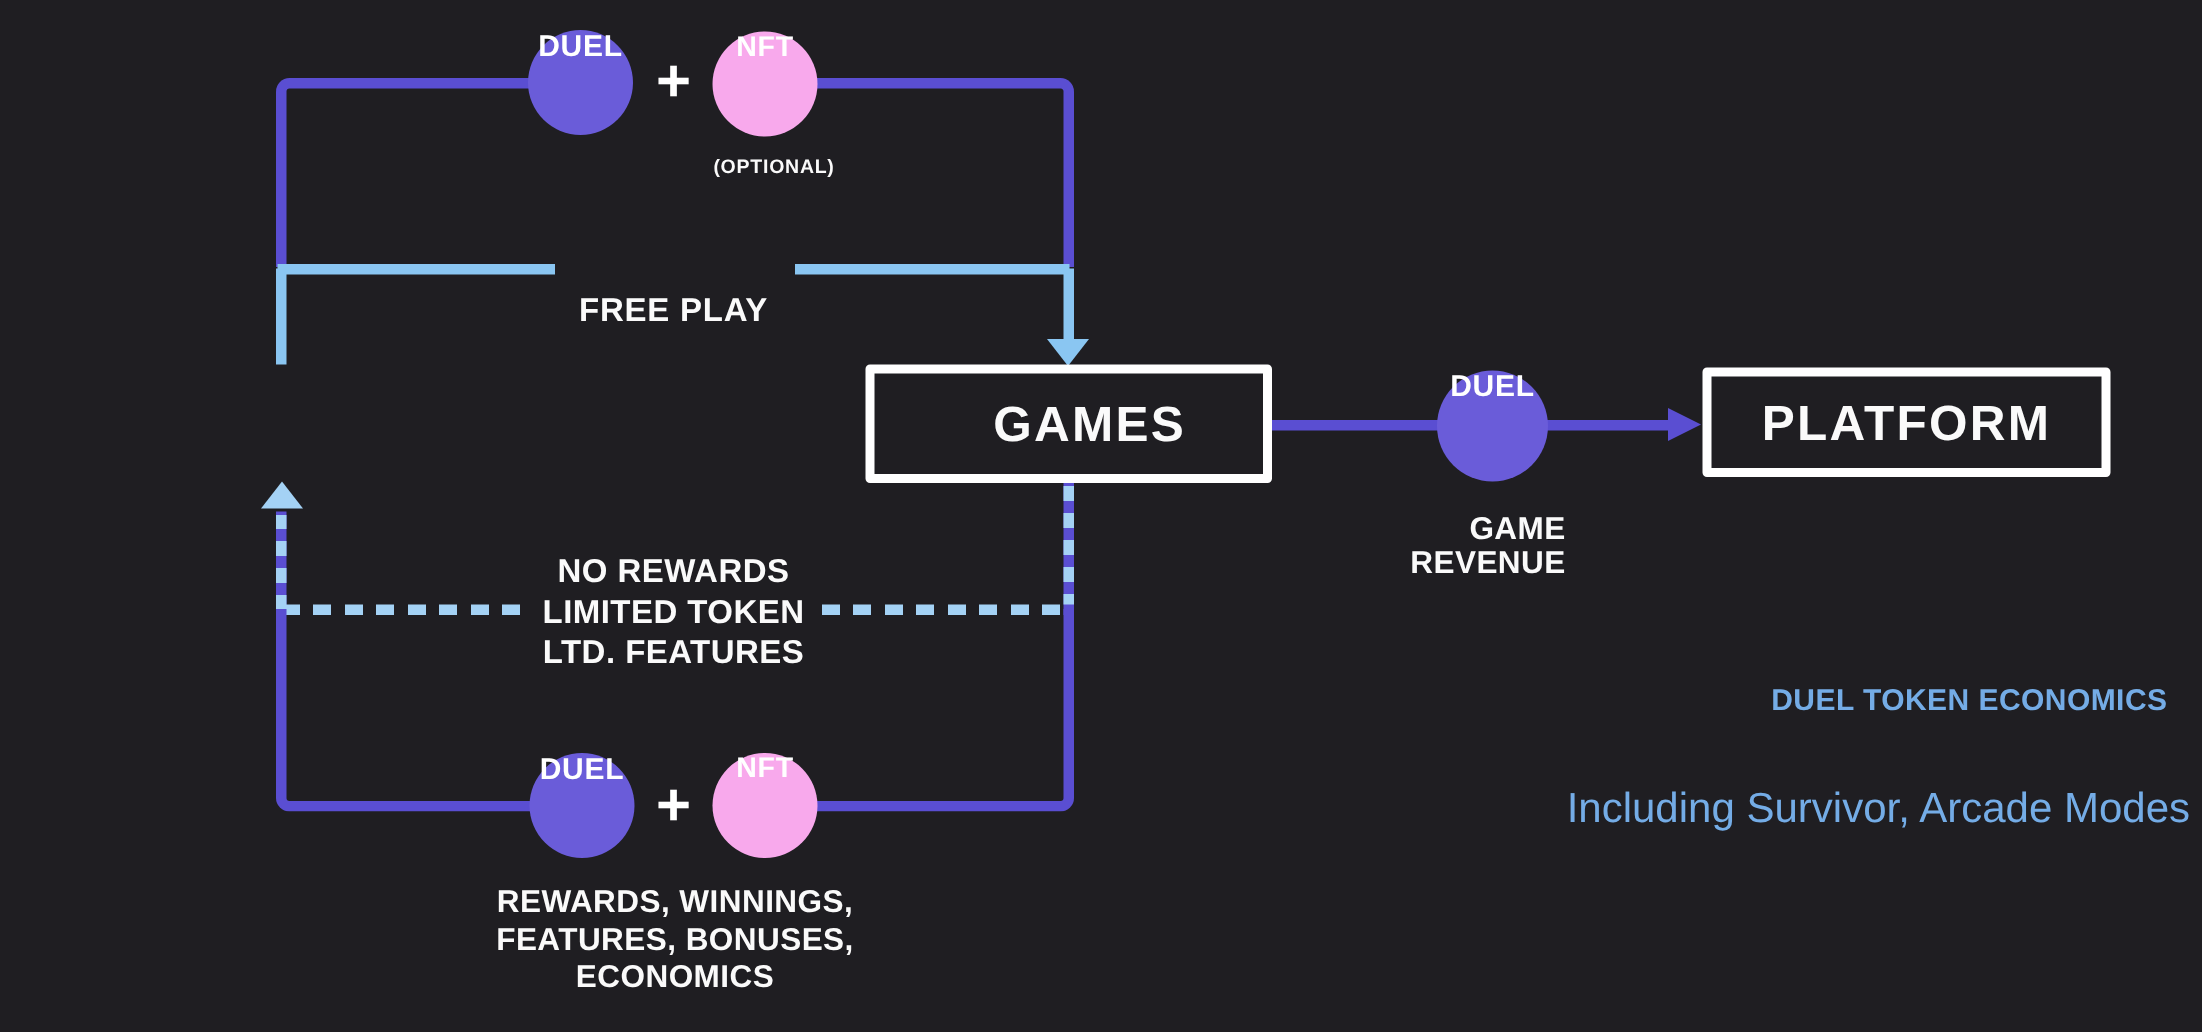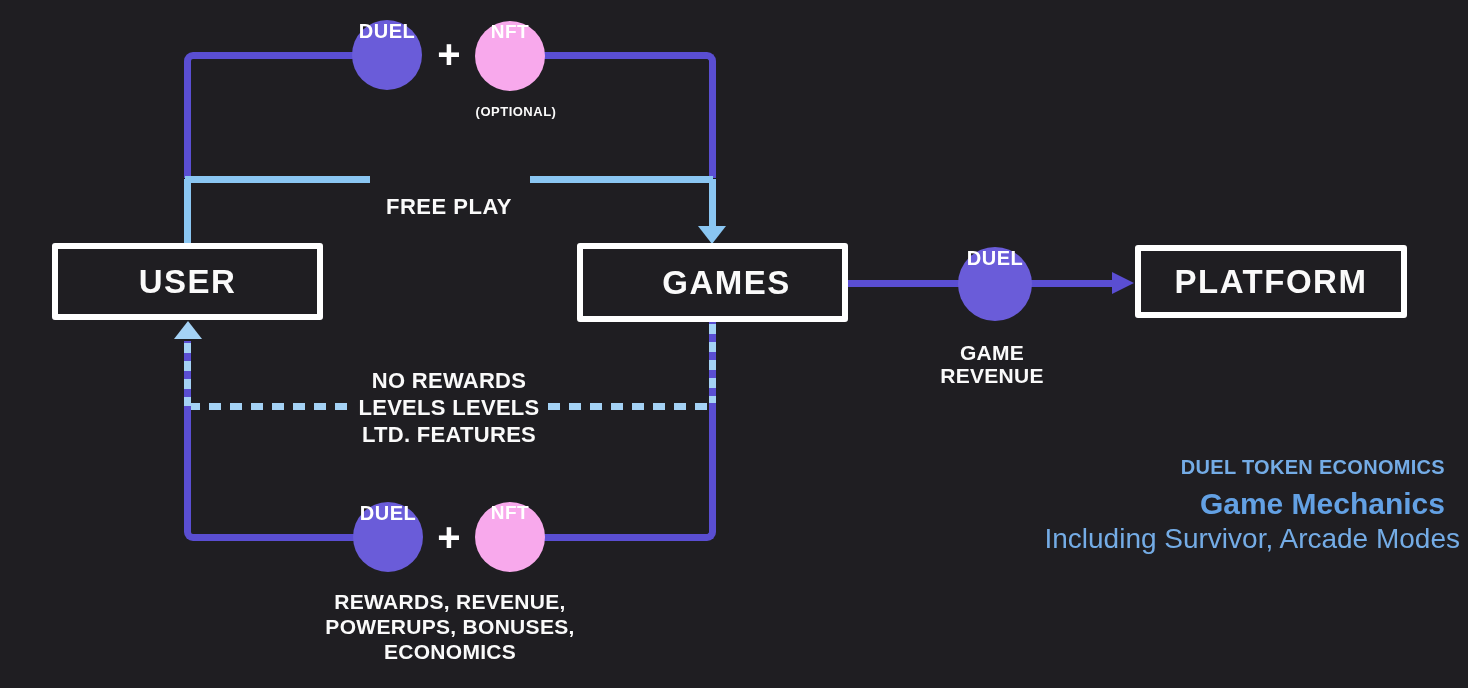--- a/index.html
+++ b/index.html
@@ -101,66 +101,62 @@
   <div class="dash-h" style="left:188px;top:403px;width:164px;"></div>
   <div class="dash-h" style="left:548px;top:403px;width:164px;"></div>
   <div class="arr up" style="left:174px;top:321px;"></div>
 
   <div class="loop-bottom"></div>
   <div class="patch" style="left:420px;top:530px;width:58px;height:16px;"></div>
 
   <div class="seg" style="left:848px;top:280px;width:268px;height:7px;"></div>
   <div class="arr right" style="left:1112px;top:272px;"></div>
 
-  <div class="box" style="left:52px;top:243px;width:271px;height:77px;">
-    <span>USER</span>
-  </div>
   <div class="box" style="left:577px;top:243px;width:271px;height:79px;padding-left:28px;">
     <span>GAMES</span>
   </div>
   <div class="box" style="left:1135px;top:245px;width:272px;height:73px;">
     <span>PLATFORM</span>
   </div>
 
   <div class="circle purple" style="left:352px;top:20px;width:70px;height:70px;font-size:20px;">
     <span>DUEL</span>
   </div>
   <span class="plus" style="left:449px;top:54px;">+</span>
   <div class="circle pink" style="left:475px;top:21px;width:70px;height:70px;font-size:19px;">
     <span>NFT</span>
   </div>
   <div class="lbl lbl-optional" style="left:516px;top:111px;">(OPTIONAL)</div>
 
   <div class="lbl lbl-freeplay" style="left:449px;top:179px;margin-top:28px;">FREE PLAY</div>
 
   <div class="lbl lbl-limitations" style="left:449px;top:367px;">
     <div>NO REWARDS</div>
-    <div>LEVELS LEVELS</div>
+    <div>LIMITED TOKEN</div>
     <div>LTD. FEATURES</div>
   </div>
 
   <div class="circle purple" style="left:958px;top:247px;width:74px;height:74px;font-size:20px;">
     <span>DUEL</span>
   </div>
-  <div class="lbl lbl-revenue" style="left:992px;top:341px;">
+  <div class="lbl lbl-revenue" style="left:992px;top:341px;text-align:right;">
     <div>GAME</div>
     <div>REVENUE</div>
   </div>
 
   <div class="circle purple" style="left:353px;top:502px;width:70px;height:70px;font-size:20px;">
     <span>DUEL</span>
   </div>
   <span class="plus" style="left:449px;top:537px;">+</span>
   <div class="circle pink" style="left:475px;top:502px;width:70px;height:70px;font-size:19px;">
     <span>NFT</span>
   </div>
 
   <div class="lbl lbl-rewards" style="left:450px;top:589px;">
-    <div>REWARDS, REVENUE,</div>
-    <div>POWERUPS, BONUSES,</div>
+    <div>REWARDS, WINNINGS,</div>
+    <div>FEATURES, BONUSES,</div>
     <div>ECONOMICS</div>
   </div>
 
   <div class="cap cap-kicker">DUEL TOKEN ECONOMICS</div>
-  <div class="cap cap-title">Game Mechanics</div>
   <div class="cap cap-sub">Including Survivor, Arcade Modes</div>
 
 </div>
 
 </body></html>

